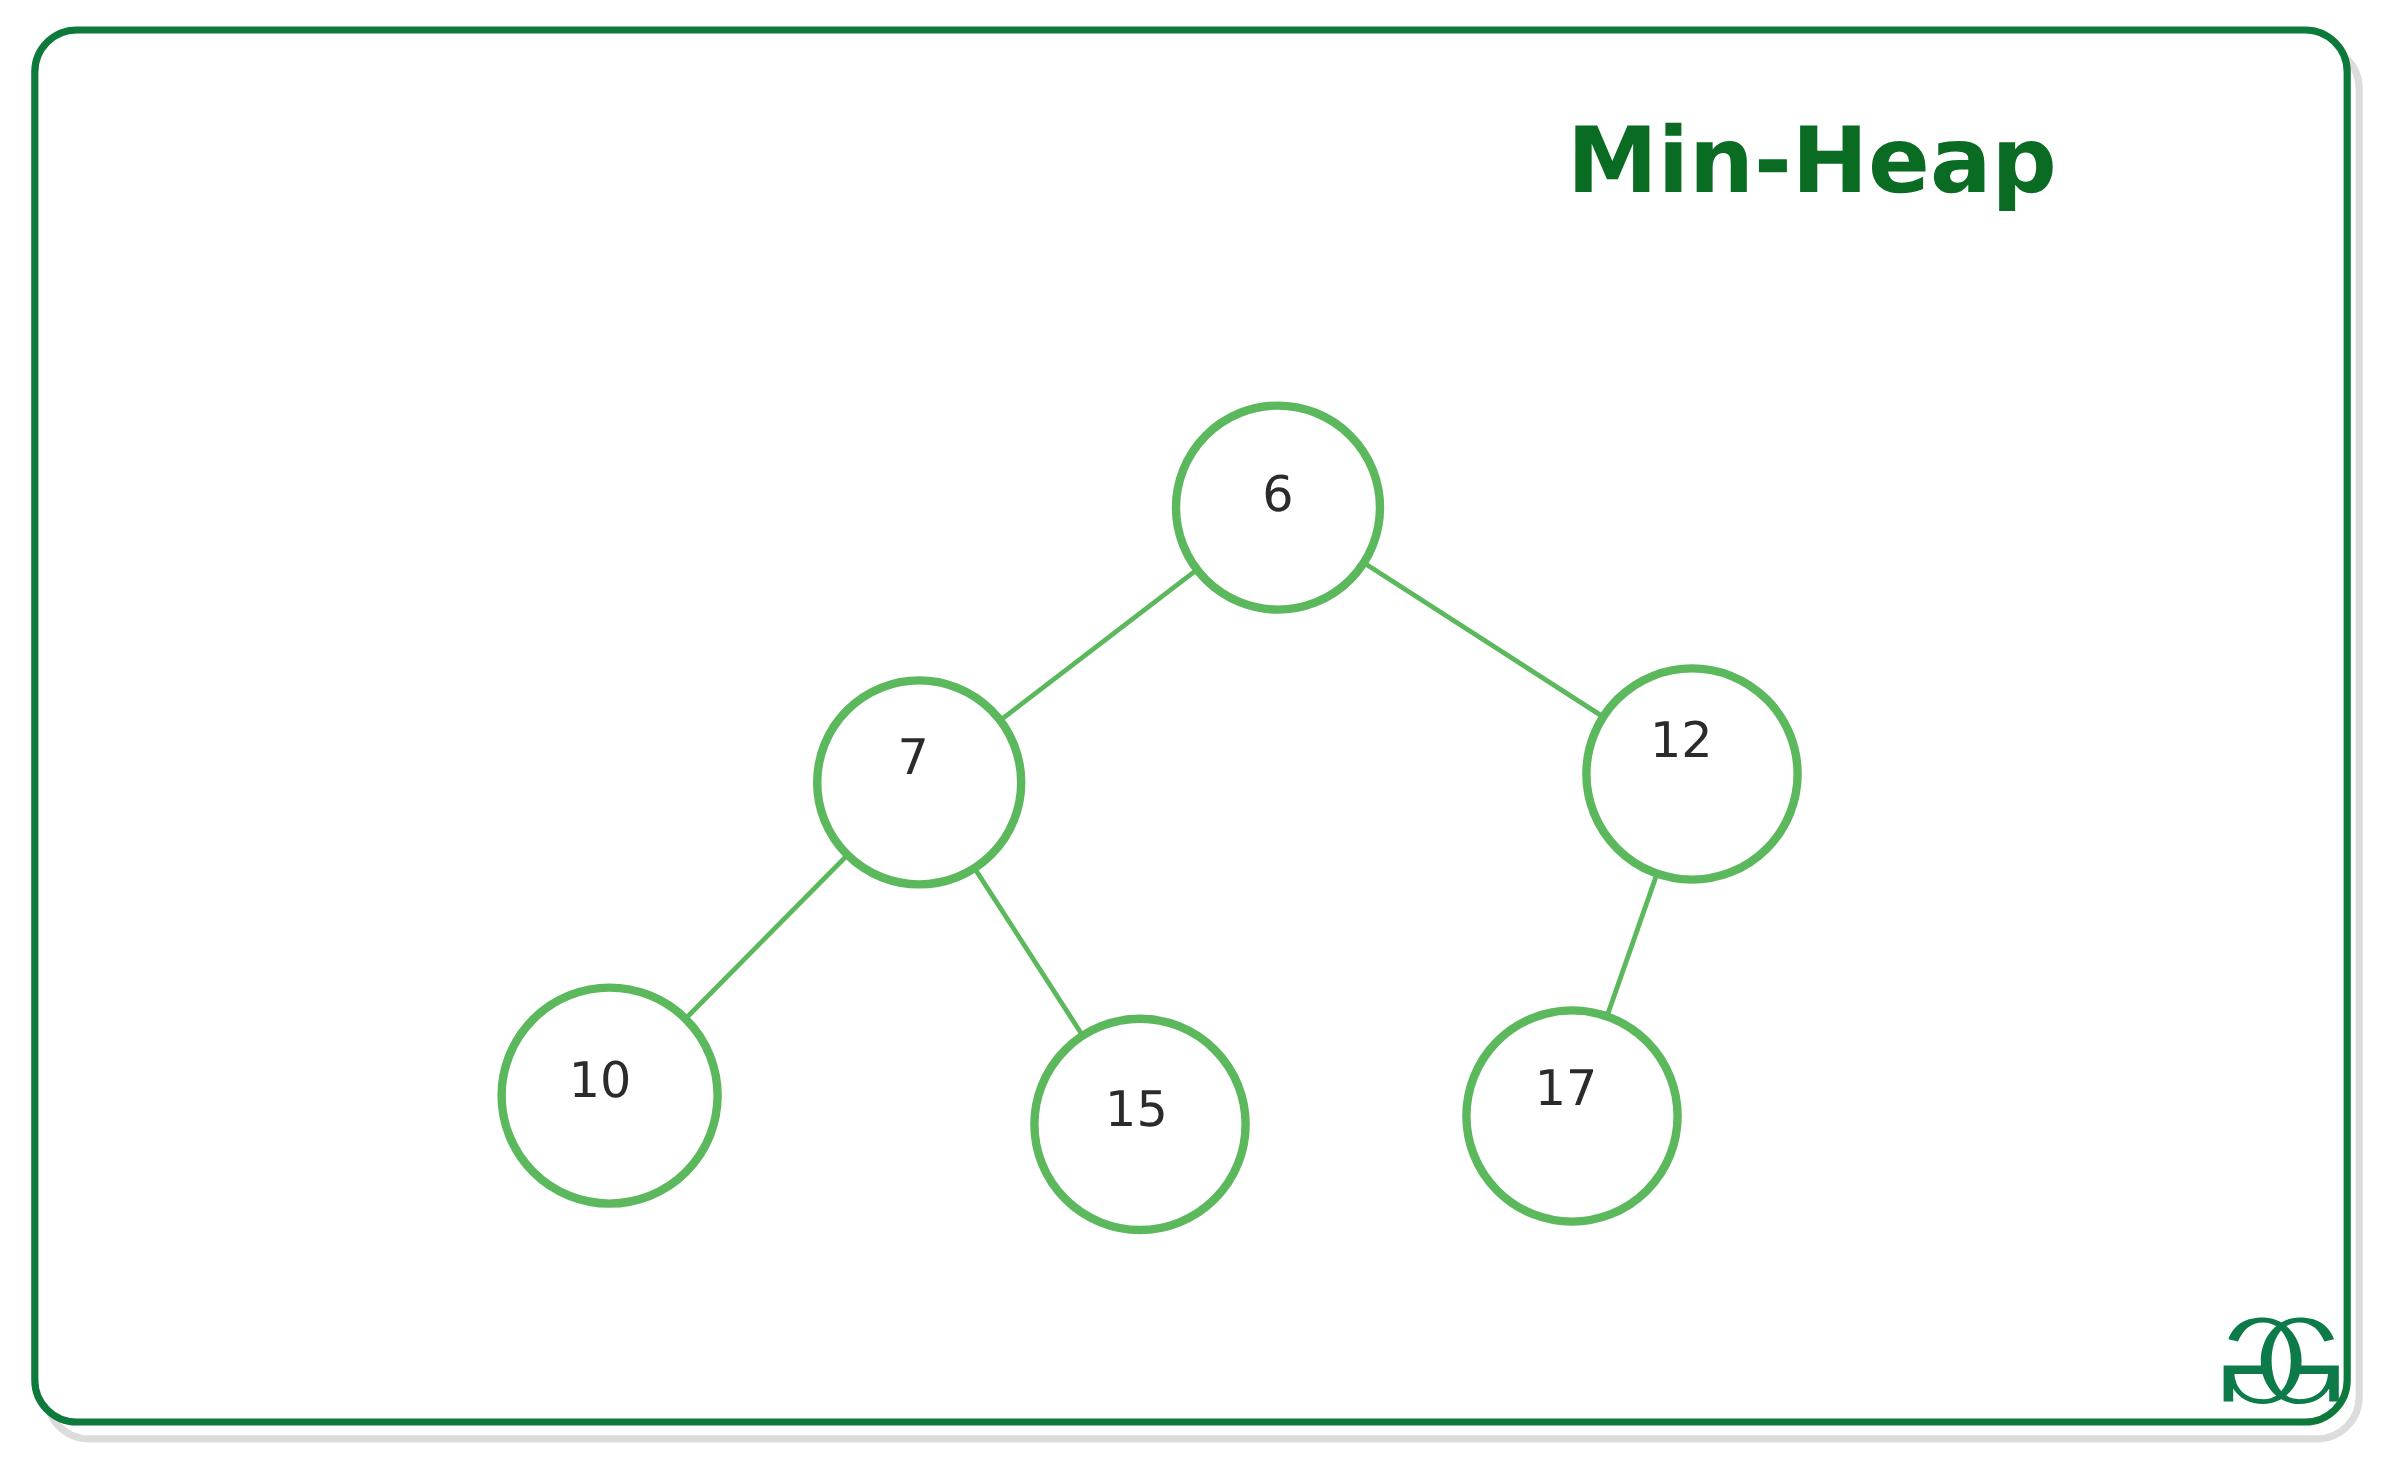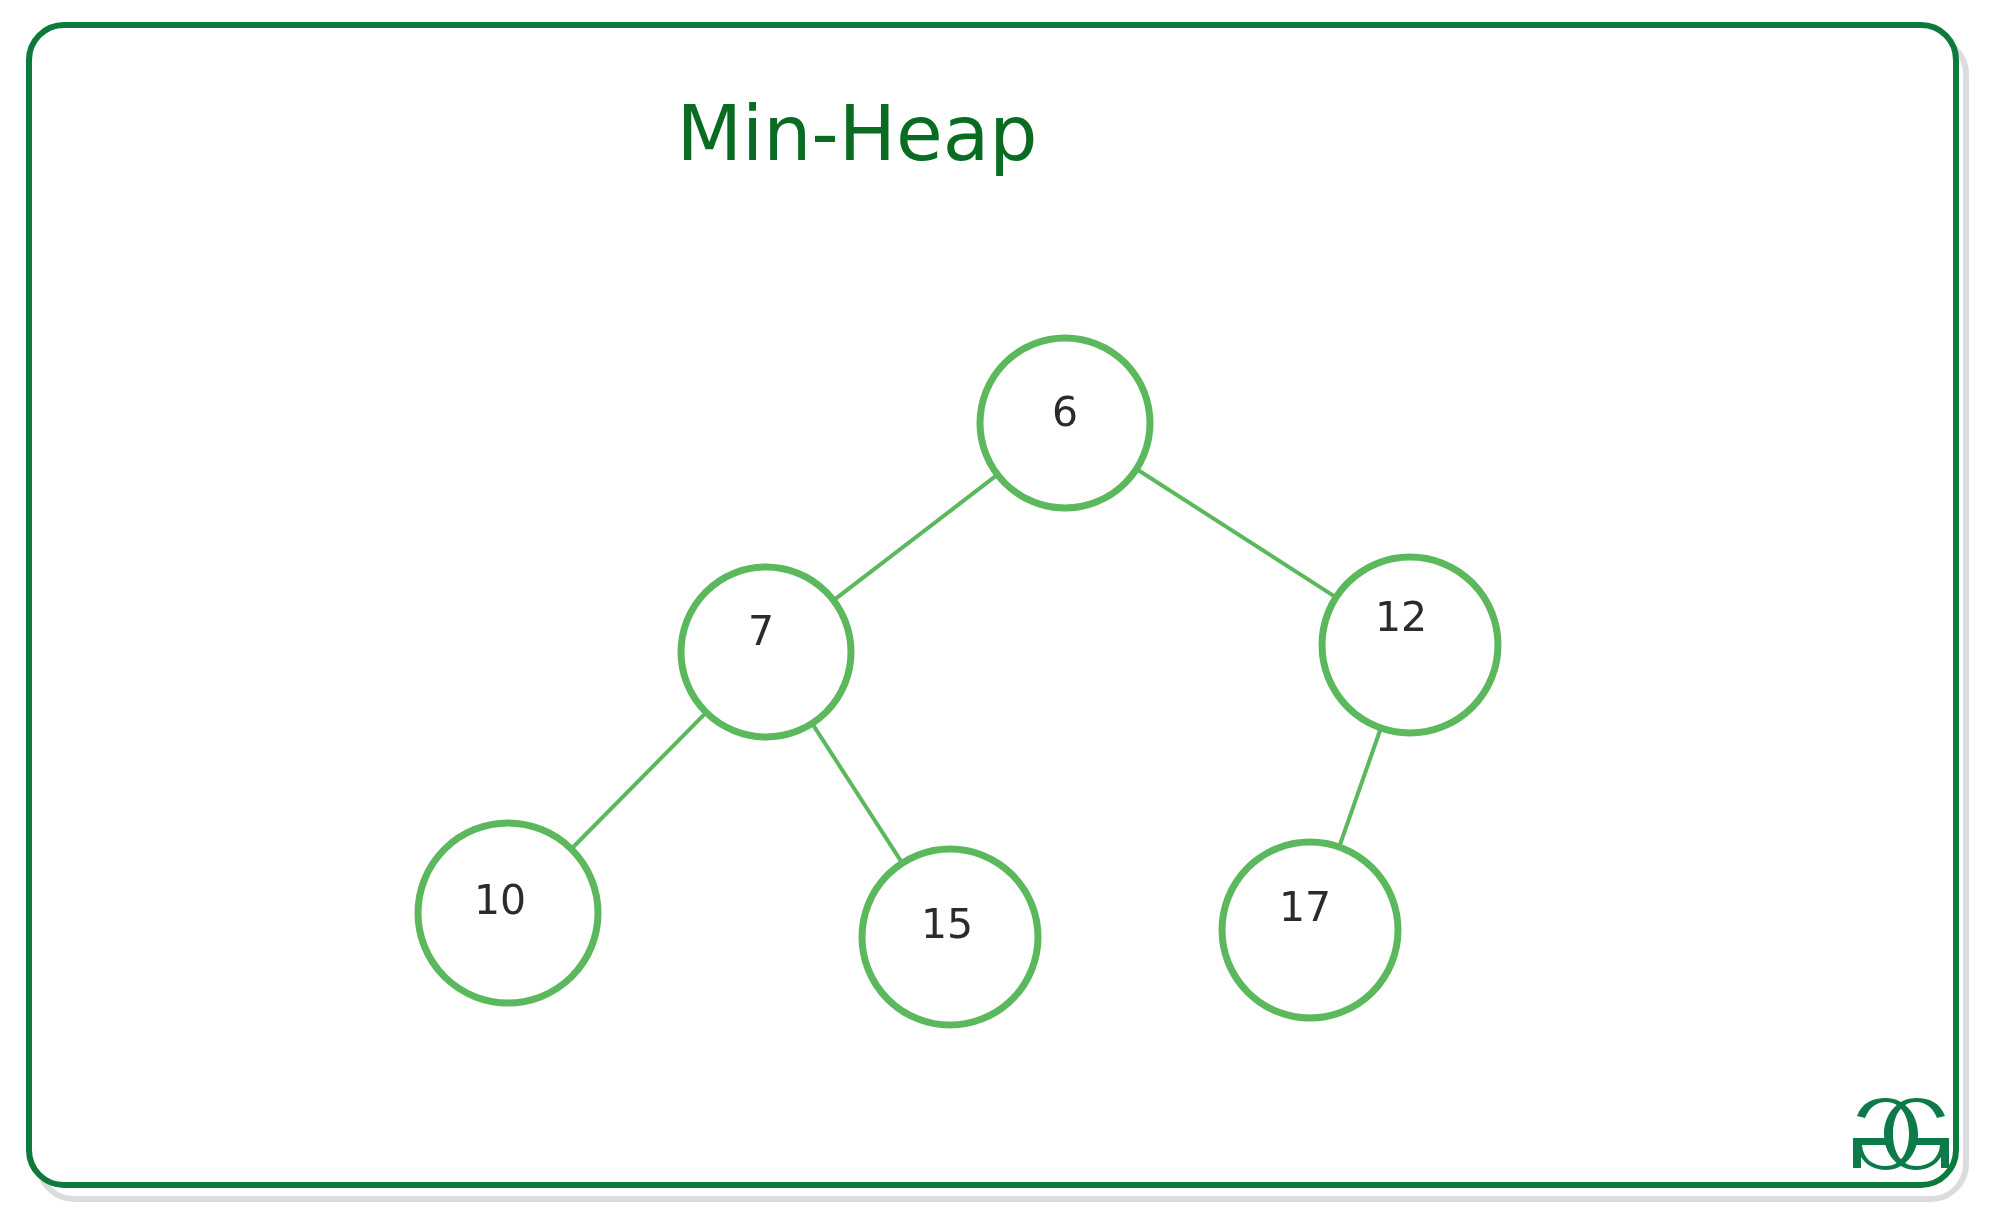--- a/index.html
+++ b/index.html
@@ -41,26 +41,26 @@
     background: #ffffff;
     box-sizing: border-box;
   }
 
   
   .diagram-title {
     position: absolute;
     left: 0;
     top: 96px;
     width: 1714px;
-    text-align: center;
+    text-align: right;
     font-size: 76px;
     line-height: 1;
     color: #0a6b22;
     letter-spacing: 0px;
-    font-weight: 400;
+    font-weight: 700;
     user-select: none;
   }
 
   
   #tree-svg {
     position: absolute;
     left: 0;
     top: 0;
     width: 2001px;
     height: 1232px;

